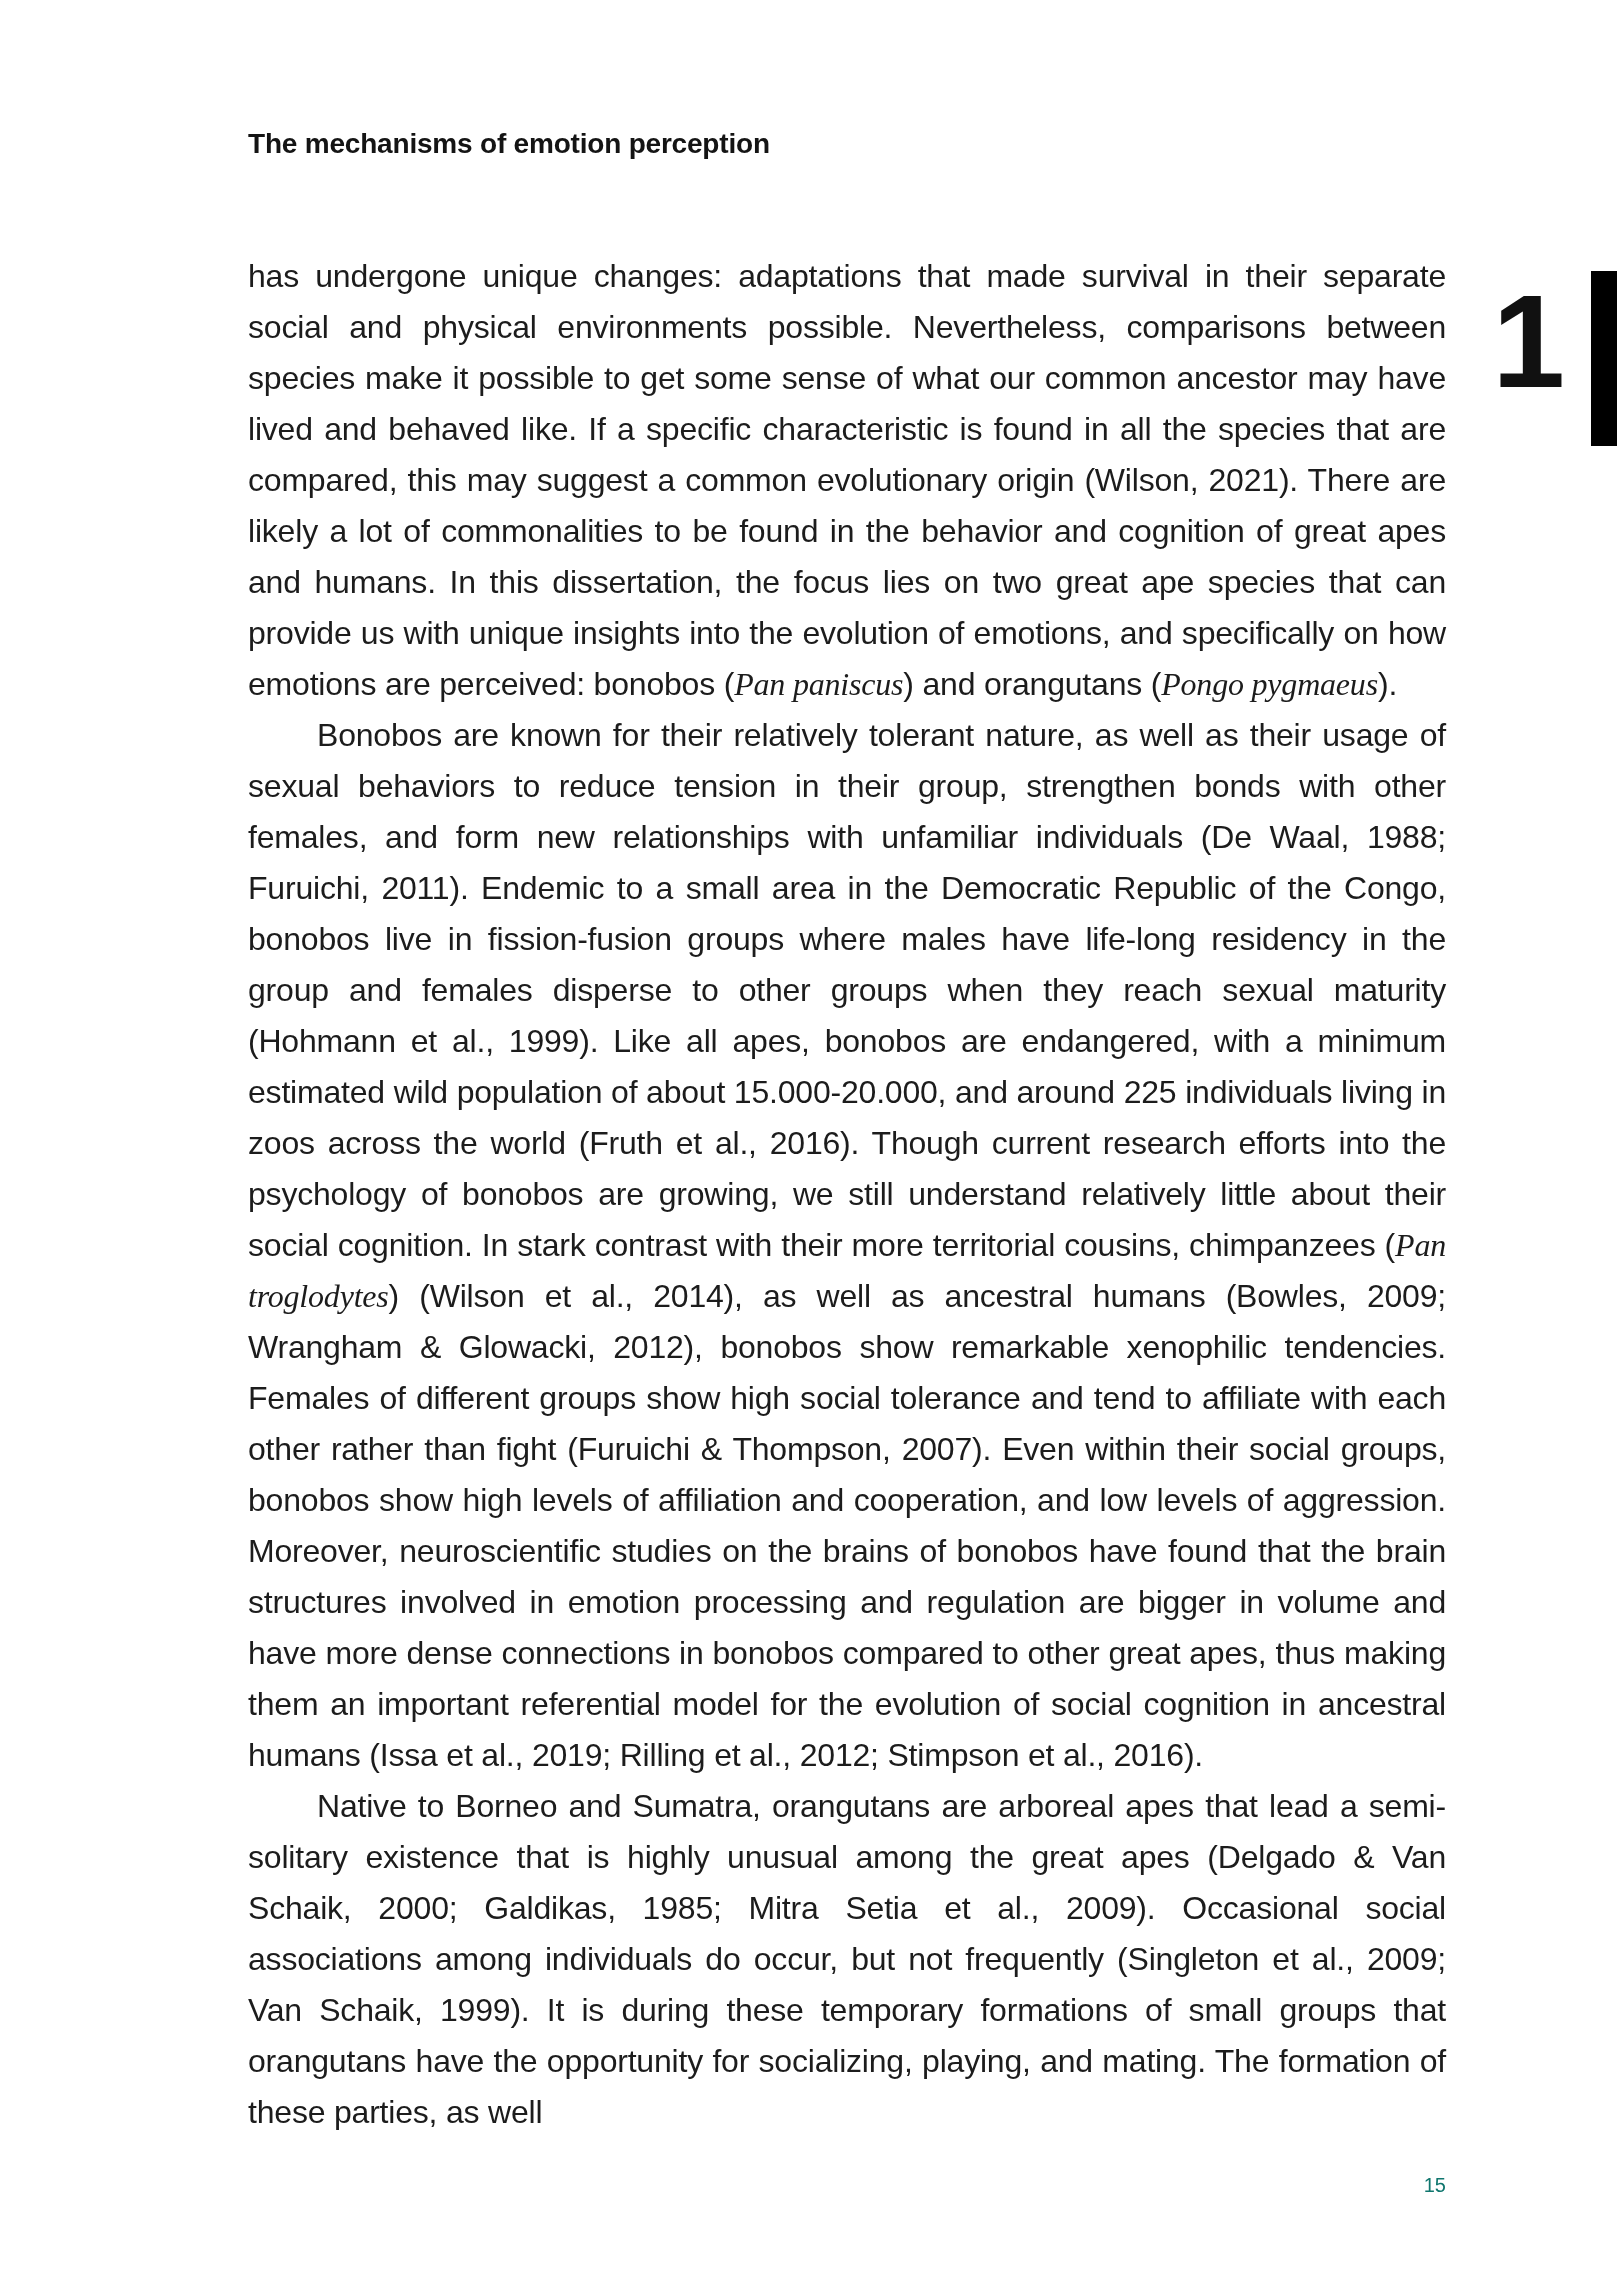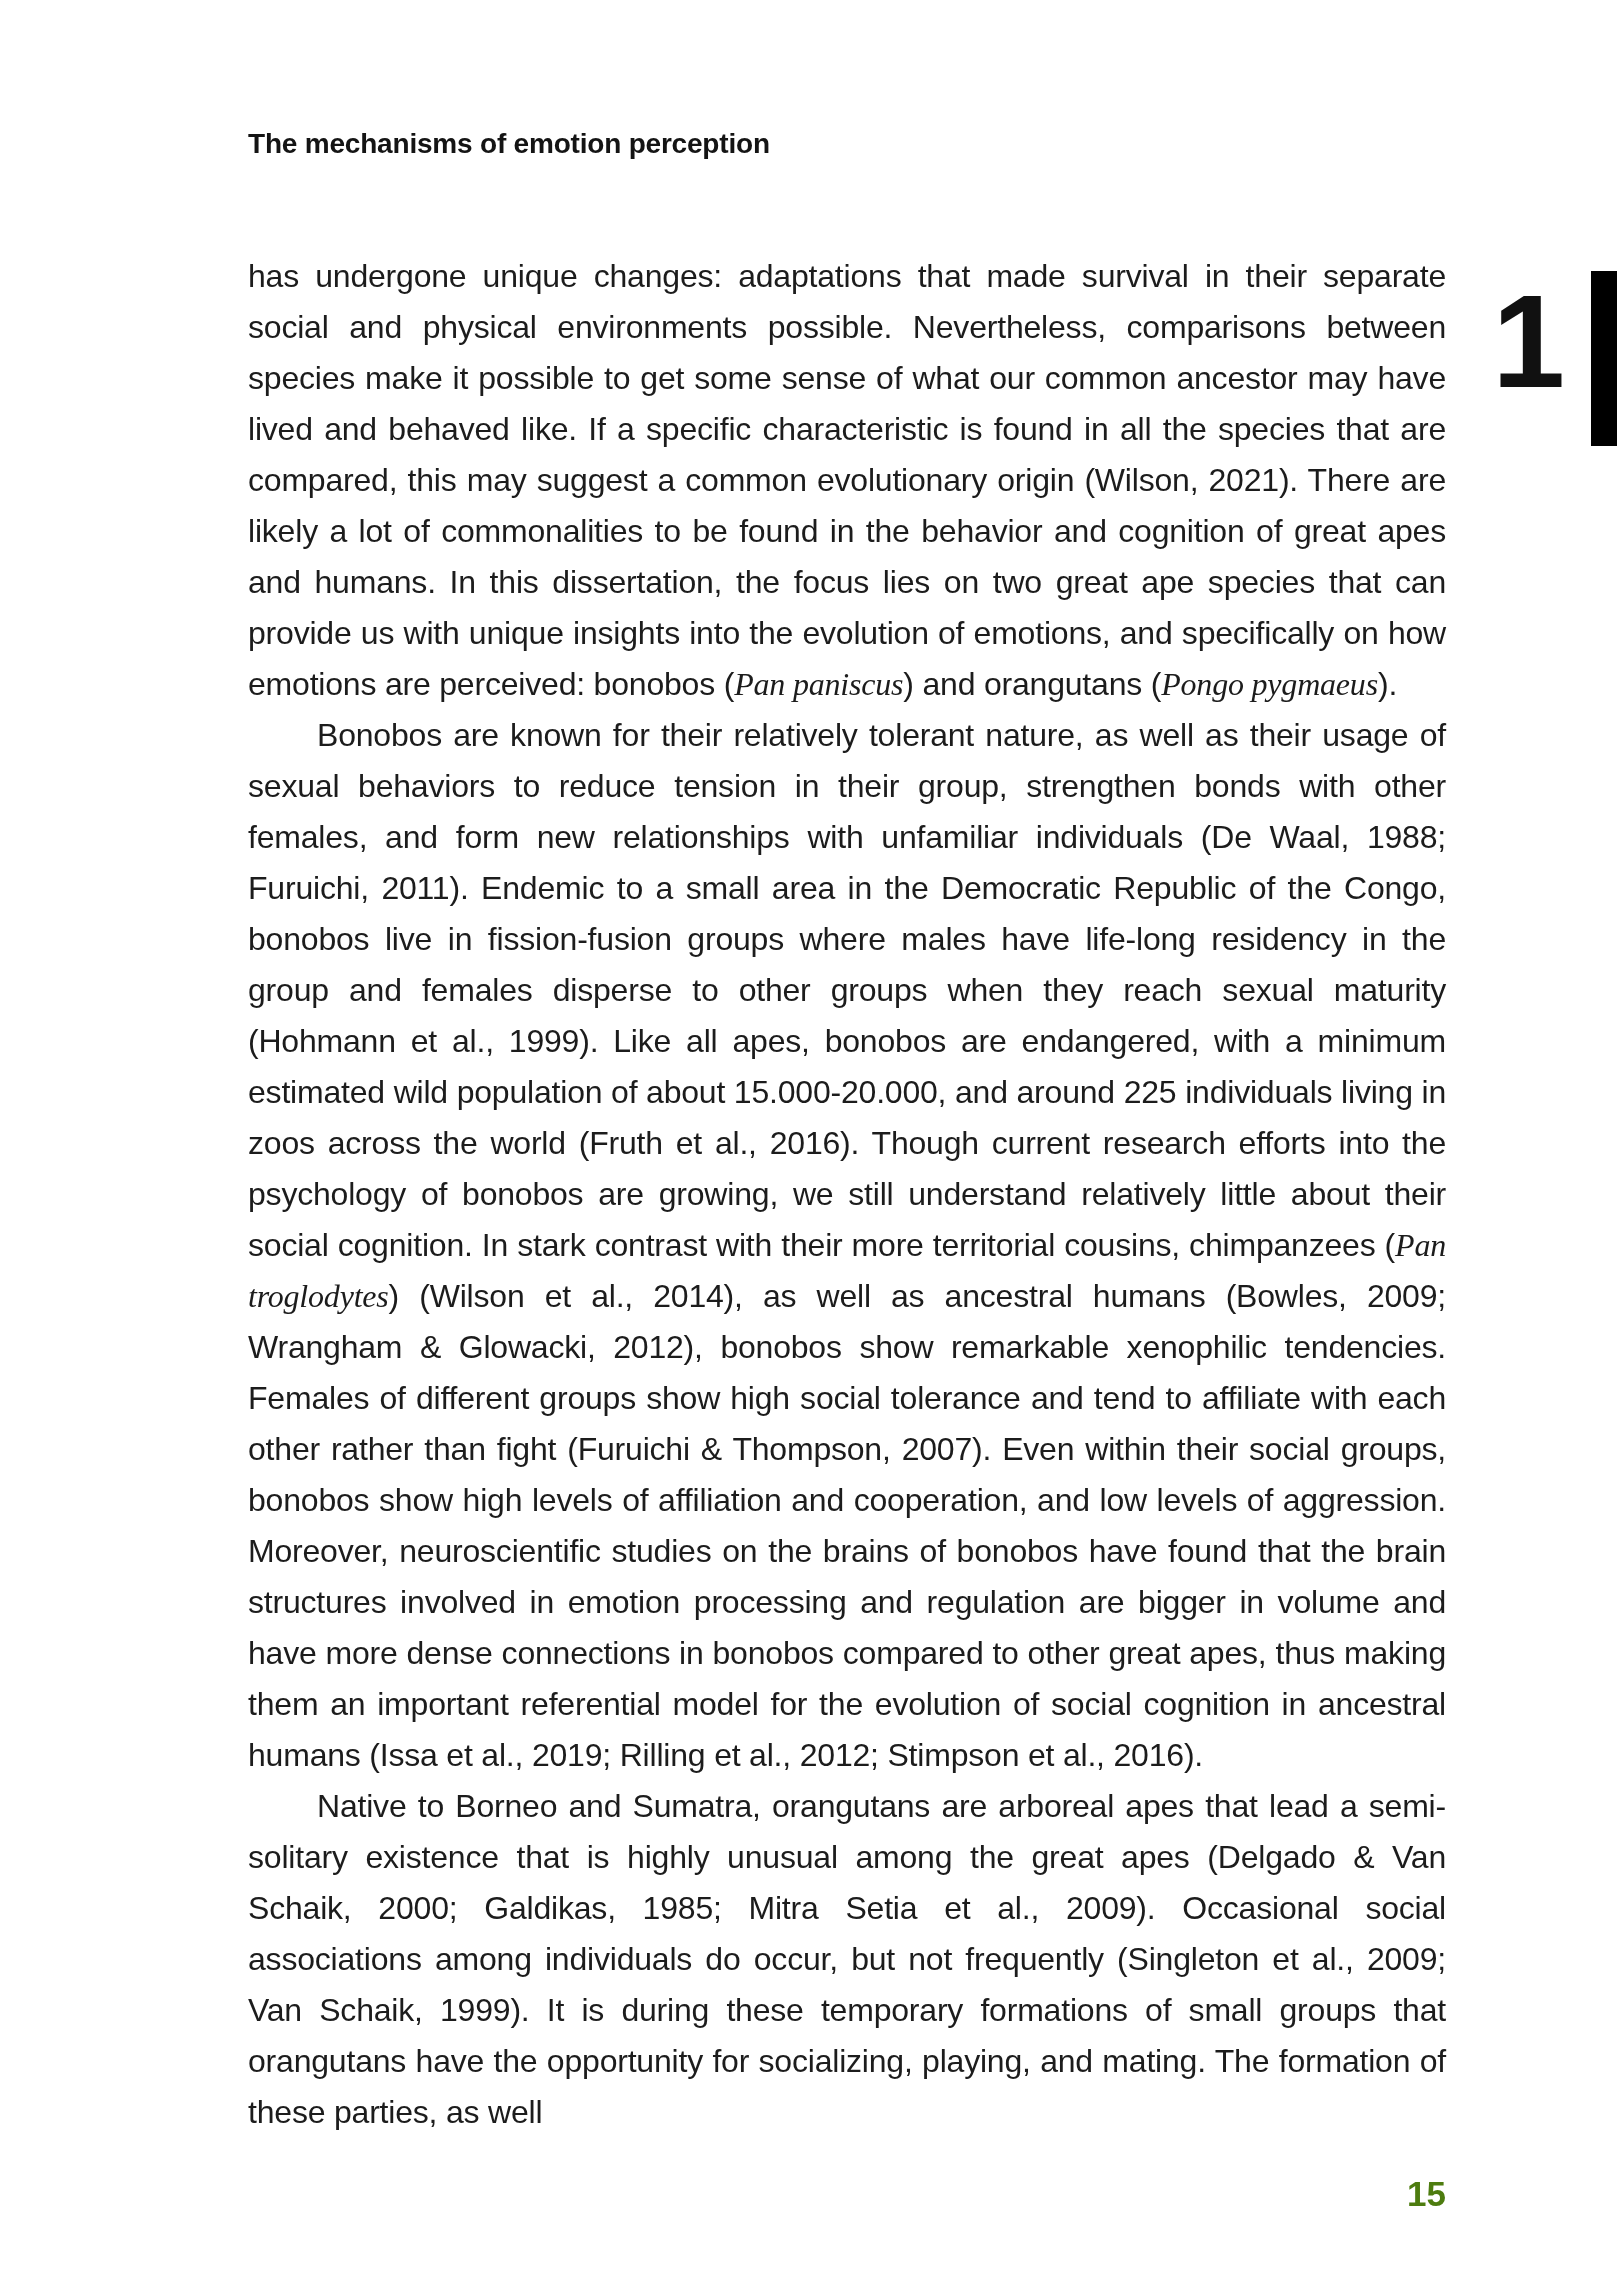--- a/index.html
+++ b/index.html
@@ -55,23 +55,22 @@
   }
   .body-text p { text-align: justify; margin: 0; }
   .body-text p.indent { text-indent: 69px; }
   .italic { font-style: italic; font-family: Liberation Serif, serif; }
   .page-number {
     position: absolute;
     top: 2174px;
     left: 248px;
     width: 1198px;
     text-align: right;
-    font-size: 35px;
-    color: #4d7c0f;
-    font-weight: bold;
+    font-size: 20px;
+    color: #0f766e;
   }
 </style>
 </head>
 <body>
 
 <div class="page">
 
   <div class="running-header">The mechanisms of emotion perception</div>
 
   <div class="chapter-number">1</div>

